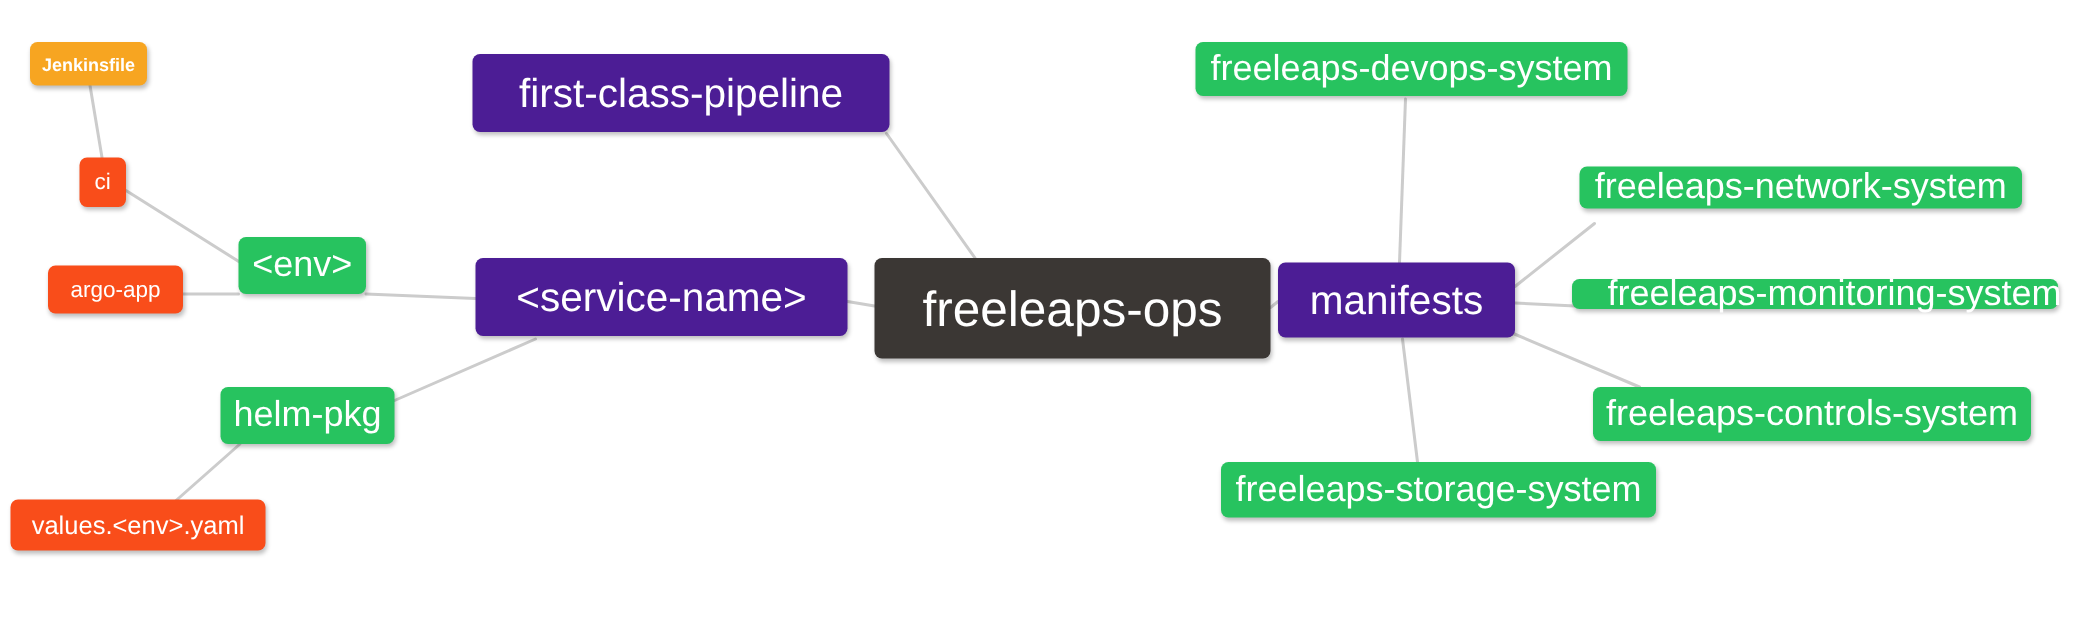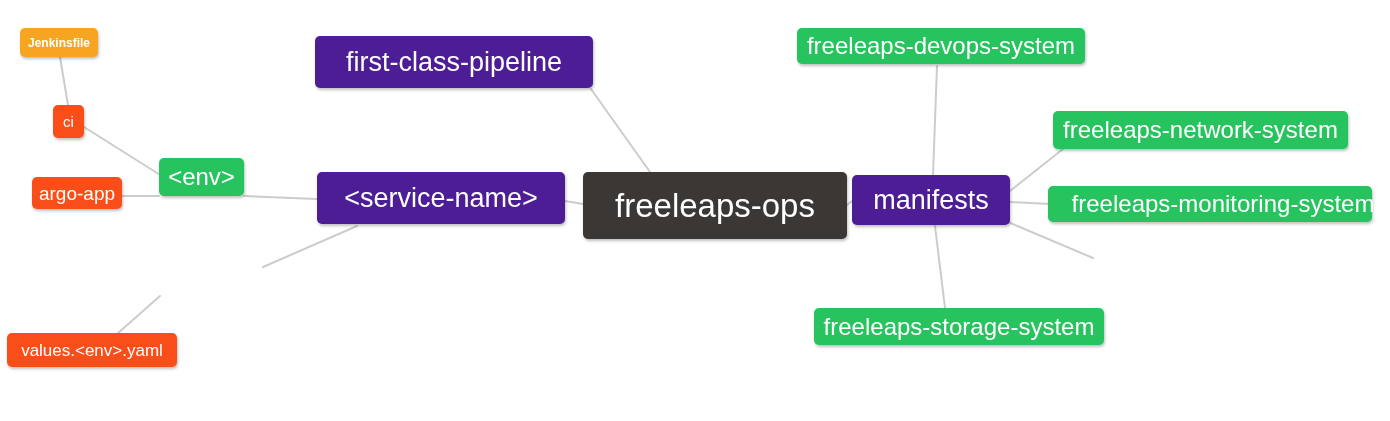--- a/index.html
+++ b/index.html
@@ -48,37 +48,39 @@
     <line x1="1010" y1="191" x2="1063" y2="149"></line>
     <line x1="1010" y1="202" x2="1050" y2="204"></line>
     <line x1="1008" y1="222" x2="1093" y2="258"></line>
     <line x1="935" y1="226" x2="945" y2="308"></line>
   </svg>
 
   <div class="node orange" style="left:20px;  top:28px;  width:78px;  height:29px; font-size:12px;">Jenkinsfile</div>
 
   <div class="node red" style="left:53px;  top:105px; width:31px;  height:33px; font-size:15px;">ci</div>
 
-  <div class="node red" style="left:32px;  top:177px; width:90px;  height:32px; font-size:19px;">argo-app</div>
+  <div class="node red" style="left:32px;  top:177px; width:90px;  height:32px; font-size:15px;">argo-app</div>
 
   <div class="node green" style="left:159px; top:158px; width:85px;  height:38px;">&lt;env&gt;</div>
 
+  <div class="node green" style="left:147px; top:258px; width:116px; height:38px;">helm-pkg</div>
 
   <div class="node red" style="left:7px;   top:333px; width:170px; height:34px; font-size:17px;">values.&lt;env&gt;.yaml</div>
 
   <div class="node blue" style="left:315px; top:36px;  width:278px; height:52px;">first-class-pipeline</div>
 
   <div class="node blue" style="left:317px; top:172px; width:248px; height:52px;">&lt;service-name&gt;</div>
 
   <div class="node root" style="left:583px; top:172px; width:264px; height:67px;">freeleaps-ops</div>
 
   <div class="node blue" style="left:852px; top:175px; width:158px; height:50px;">manifests</div>
 
   <div class="node green" style="left:797px; top:28px;  width:288px; height:36px;">freeleaps-devops-system</div>
 
-  <div class="node green" style="left:1053px;top:111px; width:295px; height:38px;">freeleaps-network-system</div>
+  <div class="node green" style="left:1053px;top:111px; width:295px; height:28px;">freeleaps-network-system</div>
 
-  <div class="node green" style="left:1048px;top:186px; width:324px; height:36px;padding-left:26px;">freeleaps-monitoring-system</div>
+  <div class="node green" style="left:1048px;top:186px; width:324px; height:20px;padding-left:26px;">freeleaps-monitoring-system</div>
 
+  <div class="node green" style="left:1062px;top:258px; width:292px; height:36px;">freeleaps-controls-system</div>
 
   <div class="node green" style="left:814px; top:308px; width:290px; height:37px;">freeleaps-storage-system</div>
 
 </div>
 
 </body></html>

